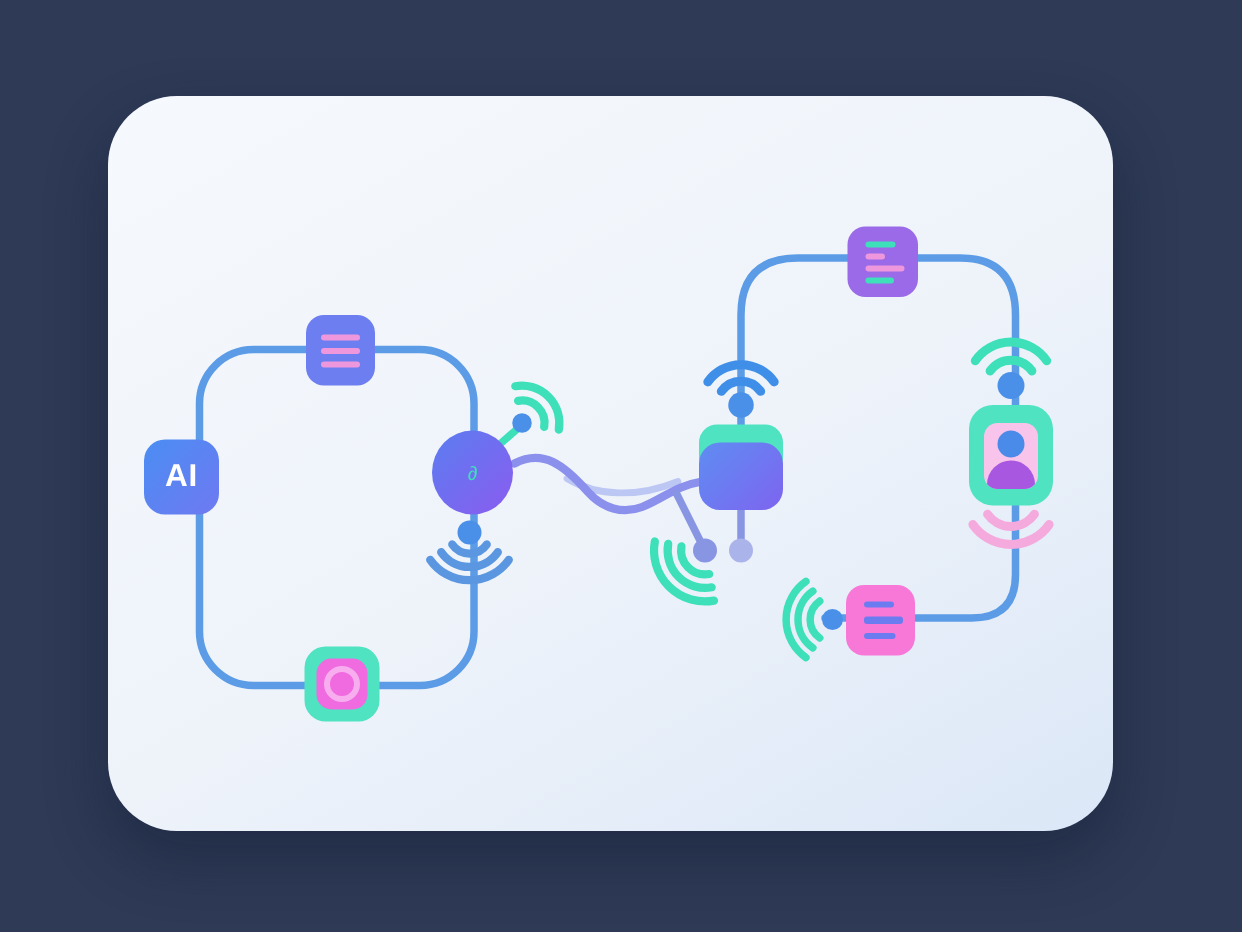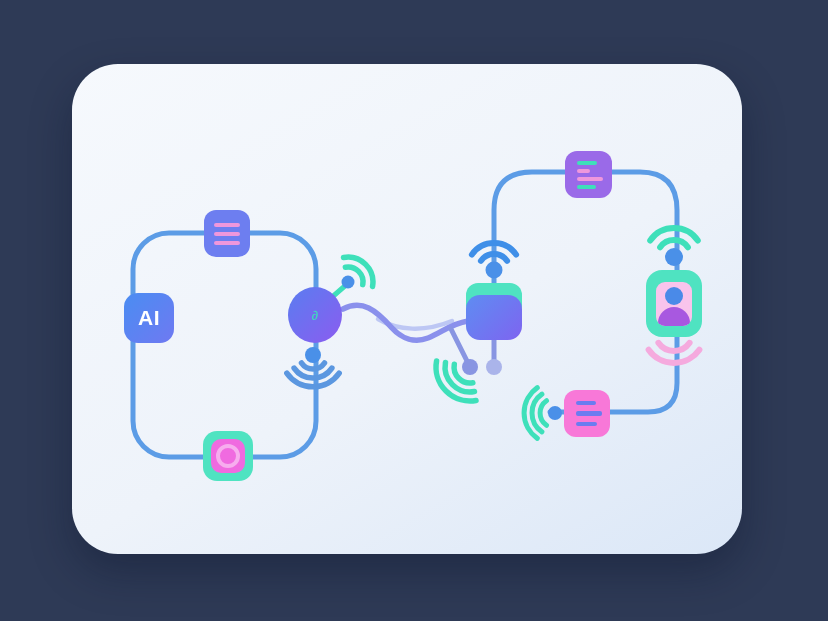--- a/index.html
+++ b/index.html
@@ -26,21 +26,21 @@
   .arc-teal{stroke:var(--teal,#3ee0ba);stroke-width:5.5;}
   .arc-blue{stroke:var(--arc-blue,#5b97e0);stroke-width:5.5;}
   .arc-wifi{stroke:var(--wifi-blue,#3f8fe8);stroke-width:6;}
   .arc-pink{stroke:var(--pink,#f59fdc);stroke-width:6;}
   .dot-blue{fill:var(--dot-blue,#4a90e8);stroke:none;}
   .dot-lav{fill:var(--dot-lavender,#aab4ea);stroke:none;}
   .dot-peri{fill:var(--dot-periwinkle,#8895e2);stroke:none;}
 
   .node{position:absolute;display:flex;align-items:center;justify-content:center;}
   .ai-badge{
-    left:124px;top:293px;width:50px;height:50px;border-radius:14px;
+    left:96px;top:293px;width:50px;height:50px;border-radius:14px;
     background:linear-gradient(135deg,var(--badge-start,#4a8df2),var(--badge-end,#6f79f2));
     color:#fff;font-weight:bold;font-size:21px;letter-spacing:.5px;
   }
   .hub{
     left:288px;top:287px;width:54px;height:56px;border-radius:50%;
     background:linear-gradient(135deg,var(--node-start,#5a7df0),var(--node-end,#8b5cf0));
     color:var(--teal,#3ee0ba);font-size:13px;
   }
   .sq{border-radius:12px;flex-direction:column;gap:5px;}
   .menu-icon{left:204px;top:210px;width:46px;height:47px;background:var(--menu-icon-bg,#6d7ef0);}

